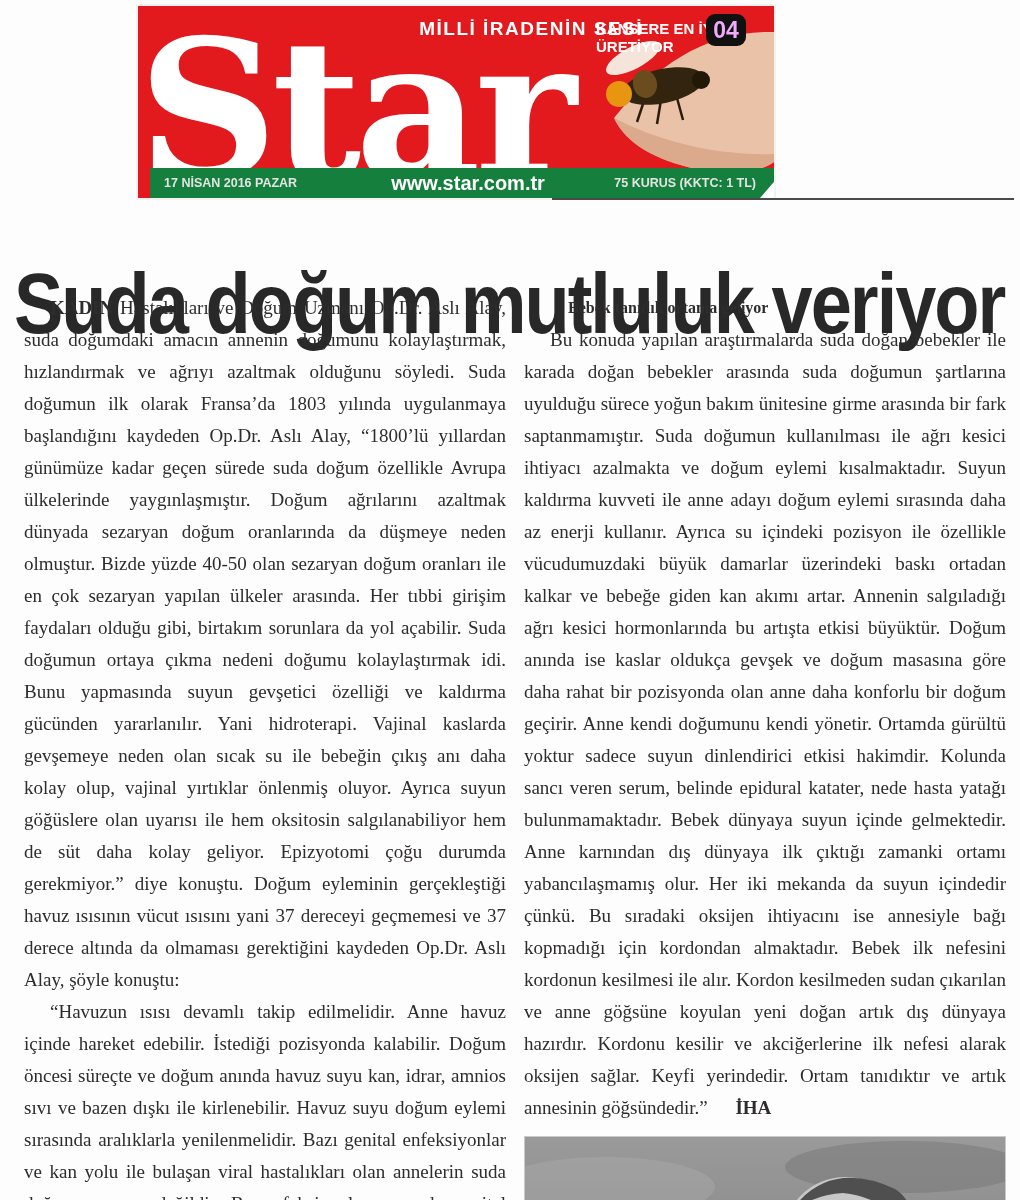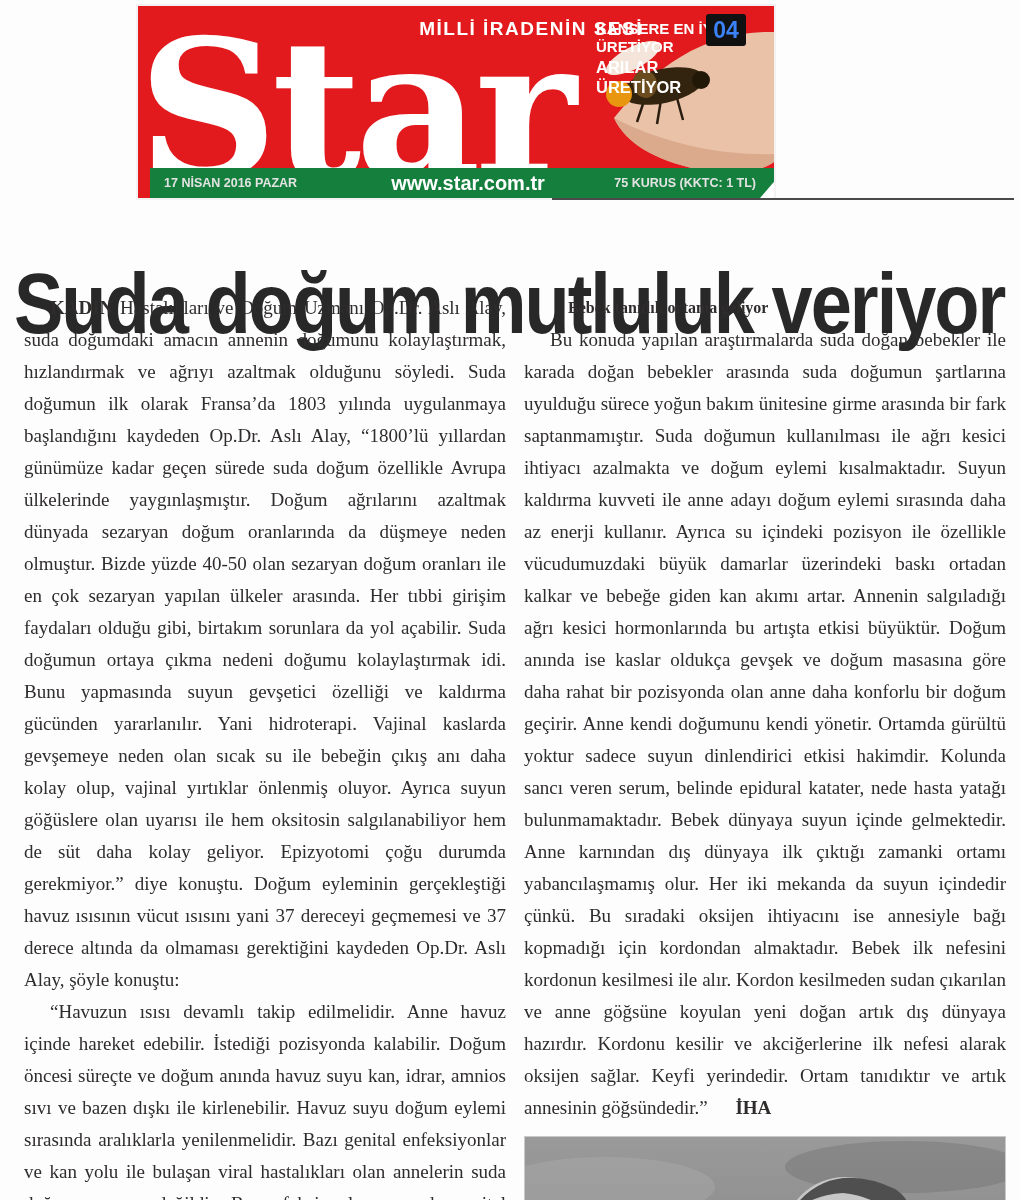--- a/index.html
+++ b/index.html
@@ -12,22 +12,22 @@
            color:#ffffff;font-family:"Liberation Sans",sans-serif;font-weight:bold;
            font-size:19px;letter-spacing:1.5px;}
   .star-logo{position:absolute;left:0px;top:8px;color:#ffffff;
              font-family:"DejaVu Serif",serif;font-weight:bold;font-size:190px;
              line-height:1;letter-spacing:-6px;transform:scaleX(1.02);transform-origin:left top;}
   .promo{position:absolute;left:458px;top:14px;color:#ffffff;
          font-family:"Liberation Sans",sans-serif;font-weight:bold;font-size:15px;
          line-height:1.2;width:150px;}
   .promo .l3{font-size:16.5px;margin-top:2px;}
   .page-badge{position:absolute;left:568px;top:8px;width:40px;height:32px;background:#111111;
-              color:#3b82f6;font-family:"Liberation Sans",sans-serif;font-weight:bold;
-              font-size:23px;text-align:center;line-height:32px;border-radius:3px;}
+              color:#f0abfc;font-family:"Liberation Sans",sans-serif;font-weight:bold;
+              font-size:23px;text-align:center;line-height:32px;border-radius:9px;}
   .finger-svg{position:absolute;right:0;top:0;}
   .mast-bar{position:absolute;left:12px;bottom:0;width:100%;height:30px;background:#15803d;
             color:#e3e3e3;font-family:"Liberation Sans",sans-serif;font-weight:bold;
             font-size:12.5px;display:flex;align-items:center;}
   .mast-bar .date{position:absolute;left:14px;}
   .mast-bar .site{position:absolute;left:0;right:0;text-align:center;font-size:20px;color:#fff;}
   .mast-bar .price{position:absolute;right:30px;text-align:center;}
   .bar-cut{position:absolute;right:0;bottom:0;width:0;height:0;
            border-bottom:30px solid #ffffff;border-left:26px solid transparent;}
   
@@ -64,21 +64,20 @@
         <ellipse cx="24" cy="-2" rx="42" ry="17" transform="rotate(-12 24 -2)" fill="#32240f"></ellipse>
         <ellipse cx="6" cy="-4" rx="12" ry="14" transform="rotate(-12 6 -4)" fill="#6b4c1e"></ellipse>
         <circle cx="-20" cy="6" r="13" fill="#e8960f"></circle>
         <circle cx="62" cy="-8" r="9" fill="#221808"></circle>
       </g>
     </svg>
 
     <div class="promo">
       <div>KANSERE EN İYİ</div>
       <div>ÜRETİYOR</div>
-      <div class="l3">ARILAR ÜRETİYOR</div>
     </div>
     <div class="page-badge">04</div>
 
     <div class="mast-bar">
       <span class="date">17 NİSAN 2016 PAZAR</span>
       <span class="site">www.star.com.tr</span>
       <span class="price">75 KURUS (KKTC: 1 TL)</span>
       <span class="bar-cut"></span>
     </div>
   </div>

